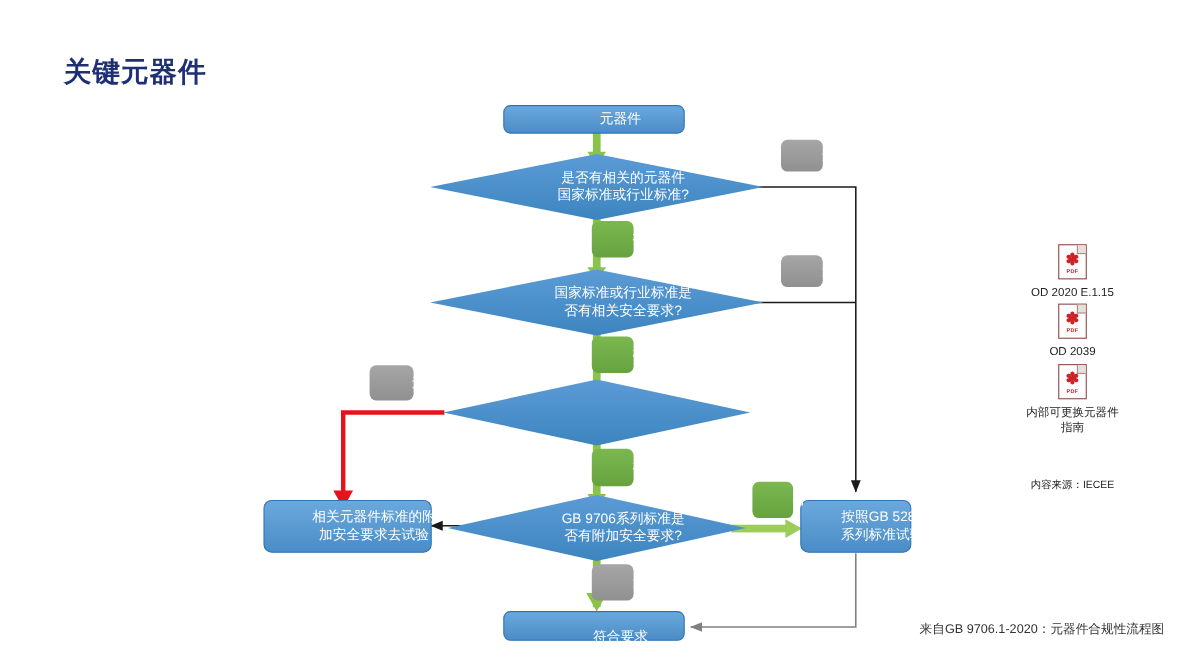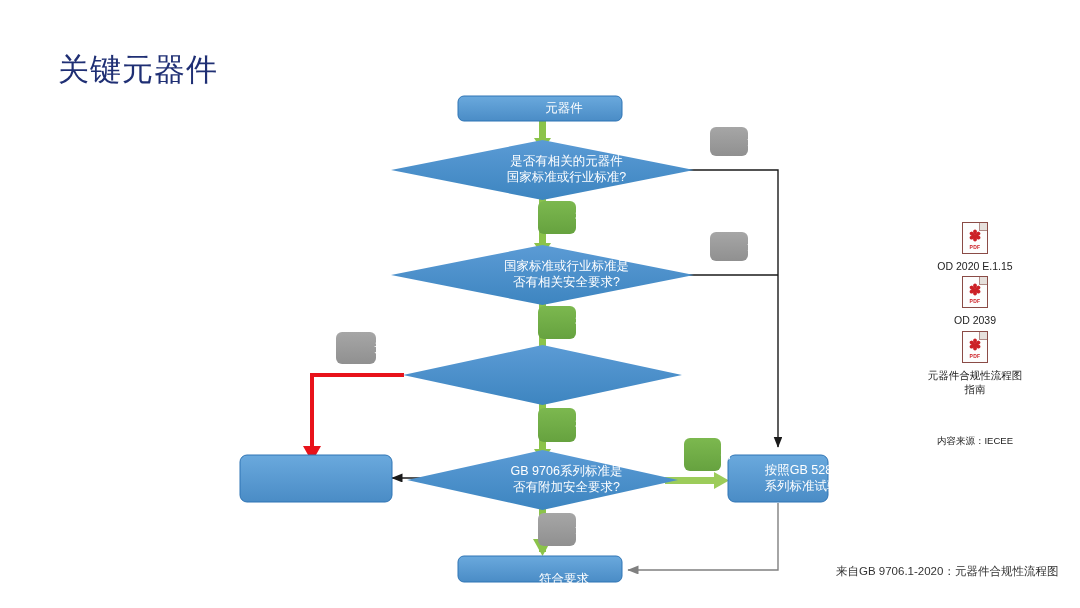--- a/index.html
+++ b/index.html
@@ -16,22 +16,22 @@
   }
   #slide {
     position: absolute;
     inset: 0;
     background: #ffffff;
   }
   .page-title {
     position: absolute;
     left: 58px;
     top: 49px;
-    font-size: 31px;
-    font-weight: normal;
+    font-size: 25px;
+    font-weight: bold;
     color: #1f2f74;
     letter-spacing: 1px;
     white-space: nowrap;
   }
   
   #flow-svg {
     position: absolute;
     left: 0;
     top: 0;
     width: 1080px;
@@ -253,20 +253,22 @@
   <div class="node-label dec-label" style="left:432px; top:150px; width:221px; height:40px;">是否有相关的元器件
 国家标准或行业标准?</div>
 
   <div class="node-label dec-label" style="left:432px; top:255px; width:221px; height:40px;">国家标准或行业标准是
 否有相关安全要求?</div>
 
 
   <div class="node-label dec-label" style="left:440px; top:460px; width:205px; height:40px;">GB 9706系列标准是
 否有附加安全要求?</div>
 
+  <div class="node-label proc-label" style="left:240px; top:455px; width:152px; height:47px;">相关元器件标准的附
+加安全要求去试验</div>
 
   <div class="node-label proc-label" style="left:728px; top:455px; width:100px; height:47px;">按照GB 5284
 系列标准试验</div>
 
   <div class="node-label proc-label" style="left:458px; top:556px; width:164px; height:16px;margin-top:16px;">符合要求</div>
 
   <div class="node-label tag-label" style="left:710px; top:127px; width:38px; height:29px;">无</div>
   <div class="node-label tag-label" style="left:538px; top:201px; width:38px; height:33px;">有</div>
   <div class="node-label tag-label" style="left:710px; top:232px; width:38px; height:29px;">无</div>
   <div class="node-label tag-label" style="left:538px; top:306px; width:38px; height:33px;">有</div>
@@ -292,21 +294,21 @@
     </div>
     <div class="pdf-caption">OD 2039</div>
   </div>
 
   <div class="pdf-item" style="left:915px; top:331px;">
     <div class="pdf-icon">
       <div class="fold"></div>
       <div class="glyph">✽</div>
       <div class="pdftag">PDF</div>
     </div>
-    <div class="pdf-caption" style="white-space: pre-line;">元器件合规性流程图
+    <div class="pdf-caption" style="white-space: pre-line;">内部可更换元器件
 指南</div>
   </div>
 
   <div class="source-note">内容来源：IECEE</div>
 
   <div class="footer-note">来自GB 9706.1-2020：元器件合规性流程图</div>
 
 </div>
 
 </body></html>

